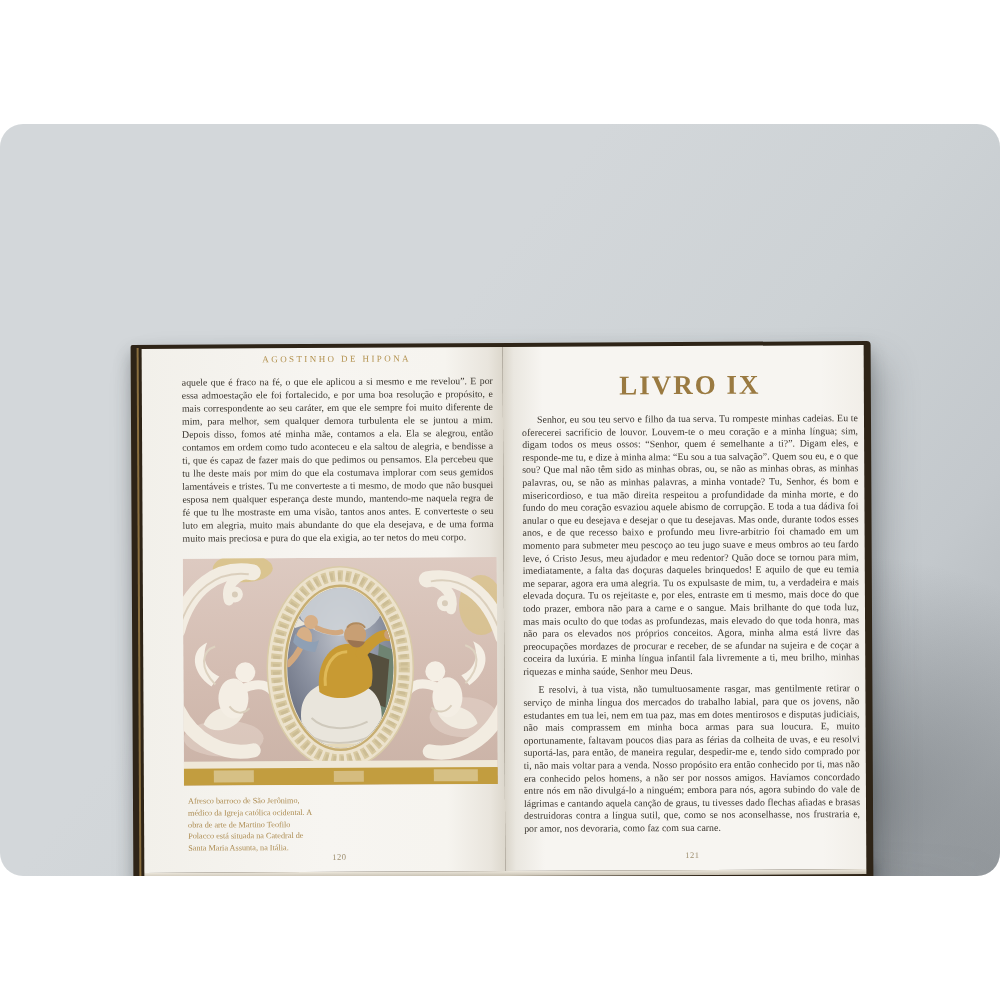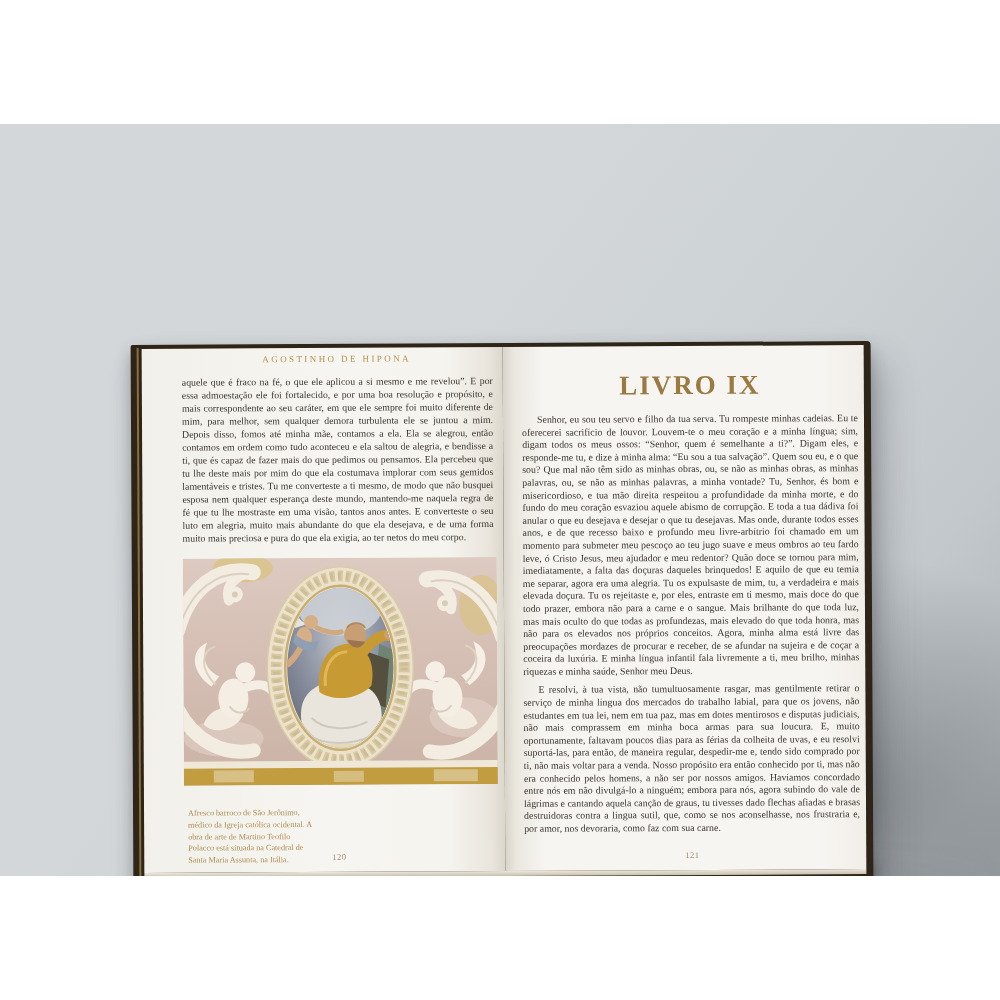--- a/index.html
+++ b/index.html
@@ -1,20 +1,20 @@
 <!DOCTYPE html>
 <html lang="pt"><head>
 <meta charset="utf-8">
 <style>
   html,body{margin:0;padding:0;background:#ffffff;}
   .stage{position:relative;width:1000px;height:1000px;background:#ffffff;overflow:hidden;
          font-family:"Liberation Serif","DejaVu Serif",serif;}
   
   .photo{position:absolute;left:0;top:124px;width:1000px;height:752px;overflow:hidden;
-         background:linear-gradient(128deg,#d3d7da 38%,#cdd2d5 60%,#c3c8cc 80%,#b2b7bb 94%,#a2a7ab 100%);}
+         background:linear-gradient(128deg,#d3d7da 38%,#cdd2d5 60%,#c3c8cc 80%,#b2b7bb 94%,#a2a7ab 100%);border-radius:23px;}
   .photo .corner-shade{position:absolute;right:-140px;bottom:-160px;width:560px;height:480px;border-radius:50%;
          background:radial-gradient(closest-side,rgba(62,67,72,0.38),rgba(62,67,72,0));}
   .book-shadow{position:absolute;left:150px;top:742px;width:724px;height:40px;
          background:linear-gradient(rgba(42,46,50,0.50),rgba(42,46,50,0));filter:blur(6px);transform:rotate(-0.3deg);}
   .cast-shadow{position:absolute;left:560px;top:748px;width:400px;height:120px;
          background:linear-gradient(105deg,rgba(58,62,66,0.30),rgba(58,62,66,0));
          filter:blur(16px);transform:skewX(-20deg);}
   
   .book{position:absolute;left:132px;top:219px;width:740px;height:540px;background:#2e2417;
         border-radius:2px 4px 4px 2px;transform:rotate(-0.3deg);
@@ -26,21 +26,21 @@
   .page{position:relative;width:50%;height:100%;overflow:hidden;}
   .page-left{background:linear-gradient(90deg,#f2f0ea 0%,#f7f5f1 50%,#f6f4ef 84%,#e9e5dd 96%,#dcd7cc 100%);}
   .page-right{background:linear-gradient(90deg,#d9d4c9 0%,#eae7e0 3%,#f7f5f1 11%,#f7f5f1 88%,#f1eee8 100%);}
   
   .running-header{position:absolute;left:40px;top:6px;width:310px;text-align:center;
         font-size:9px;letter-spacing:2.4px;color:#b3924f;white-space:nowrap;}
   .body-left{position:absolute;left:40px;top:27px;width:311px;font-size:9.8px;line-height:13.0px;
         text-align:justify;color:#39342d;}
   .figure{position:absolute;left:40px;top:210px;width:314px;height:227px;}
   .figure svg{display:block;width:314px;height:227px;}
-  .caption{position:absolute;left:44px;top:459px;width:130px;font-size:8.2px;line-height:11.8px;color:#ac8b50;}
+  .caption{position:absolute;left:44px;top:447px;width:130px;font-size:8.2px;line-height:11.8px;color:#ac8b50;}
   .pagenum{position:absolute;bottom:10px;text-align:center;font-size:8.5px;color:#9c8d6d;letter-spacing:.5px;}
   .pagenum-left{left:40px;width:310px;}
   .pagenum-right{left:19px;width:336px;}
   
   .col-right{position:absolute;left:19px;top:24px;width:336px;}
   .heading{text-align:center;font-size:27px;font-weight:700;letter-spacing:2px;color:#9a7a41;margin:0 0 12px 0;}
   .col-right p{margin:0;font-size:9.9px;line-height:12.6px;text-align:justify;color:#39342d;text-indent:15px;}
   .col-right p + p{margin-top:6px;}
 </style>
 </head>

